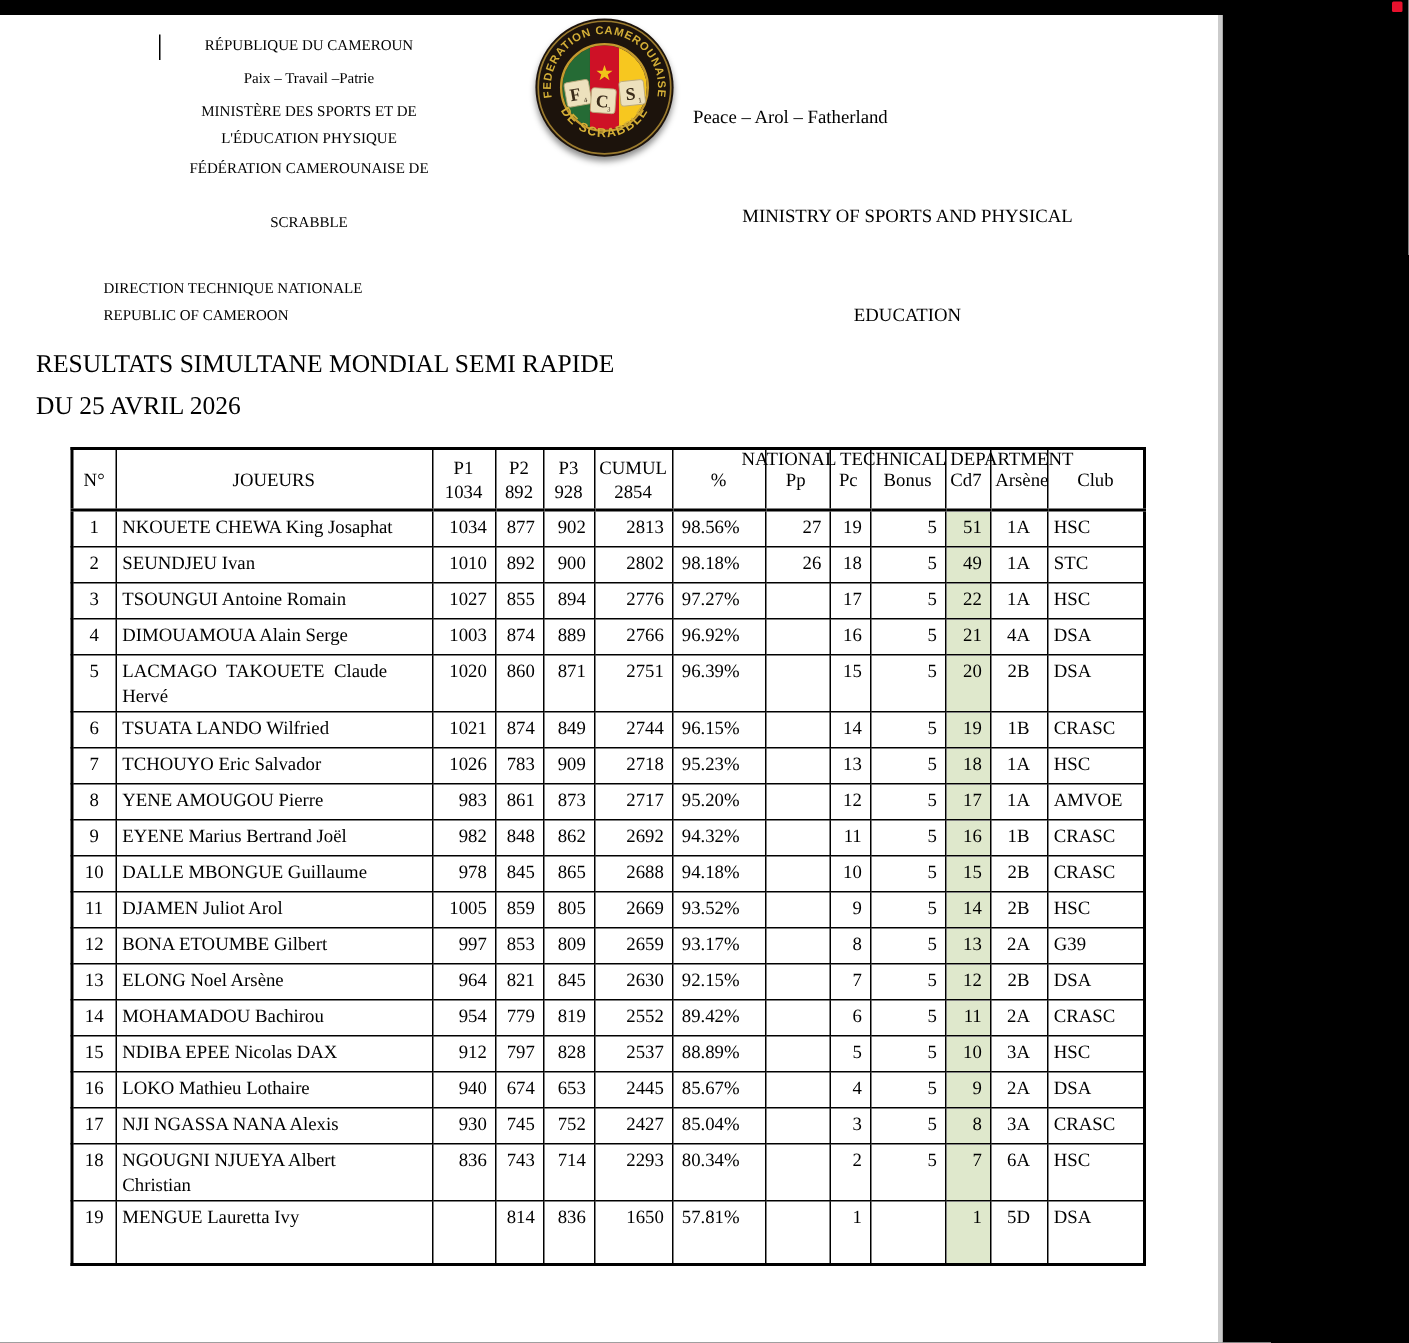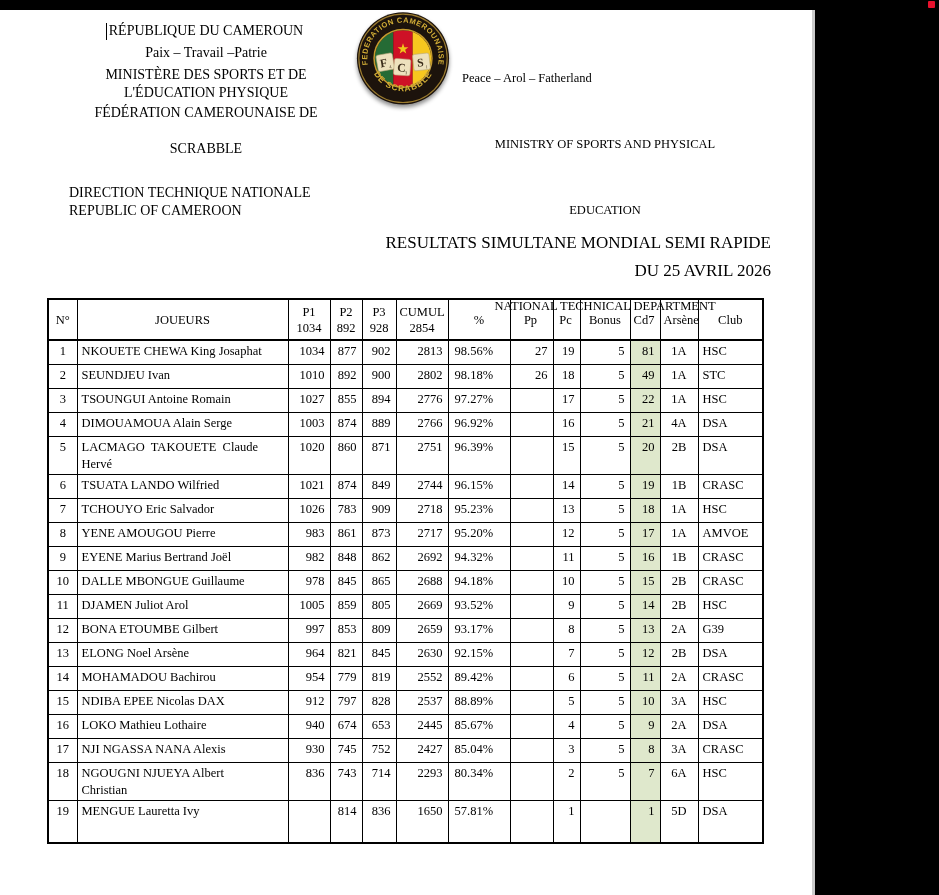--- a/index.html
+++ b/index.html
@@ -17,40 +17,40 @@
     background:#fff;
     border-right:3px solid #cbcbcb;
   }
   .red-artifact{
     position:absolute;left:928px;top:1px;width:7px;height:7px;
     background:#e8112d;border-radius:1px;
   }
   
   .left-block{
     position:absolute;left:65px;top:12px;width:282px;
-    text-align:center;font-size:14px;line-height:18px;
+    text-align:center;font-size:10px;line-height:18px;
   }
   .left-block .mt4{margin-top:4px}
   .left-block .mt2{margin-top:2px}
   .left-block .mt18{margin-top:18px}
   .left-block .mt26{margin-top:26px}
   .left-block .al{text-align:left;padding-left:4px;}
   .caret{position:absolute;left:106px;top:13px;width:1px;height:17px;background:#000;}
   .logo-wrap{position:absolute;left:356px;top:1px;width:94px;height:106px;}
   .logo-wrap svg{filter:drop-shadow(0 3px 2px rgba(0,0,0,0.45));}
   .right-block{
     position:absolute;left:462px;top:13px;width:286px;
     font-size:12.5px;line-height:22px;white-space:pre-wrap;
   }
   .right-block .ac{text-align:center;}
   .right-block .mt30{margin-top:30px;}
   
   .doc-title{
-    position:absolute;left:56px;top:219px;width:715px;
-    text-align:right;font-size:17px;line-height:28px;
+    position:absolute;left:24px;top:219px;width:715px;
+    text-align:left;font-size:17px;line-height:28px;
   }
   
   table.results{
     position:absolute;left:47px;top:288px;
     border-collapse:collapse;table-layout:fixed;width:717px;
     font-size:12.5px;
     border:2px solid #000;
   }
   table.results td, table.results th{
     border:1px solid #000;
@@ -214,21 +214,21 @@
           <td class="a-center">1</td>
           <td class="a-name">NKOUETE CHEWA King Josaphat</td>
           <td class="a-right">1034</td>
           <td class="a-right">877</td>
           <td class="a-right">902</td>
           <td class="a-right">2813</td>
           <td class="a-pct">98.56%</td>
           <td class="a-right">27</td>
           <td class="a-right">19</td>
           <td class="a-right">5</td>
-          <td class="a-right c-green">81</td>
+          <td class="a-right c-green">51</td>
           <td class="a-center">1A</td>
           <td class="a-club">HSC</td>
         </tr>
         <tr>
           <td class="a-center">2</td>
           <td class="a-name">SEUNDJEU Ivan</td>
           <td class="a-right">1010</td>
           <td class="a-right">892</td>
           <td class="a-right">900</td>
           <td class="a-right">2802</td>

